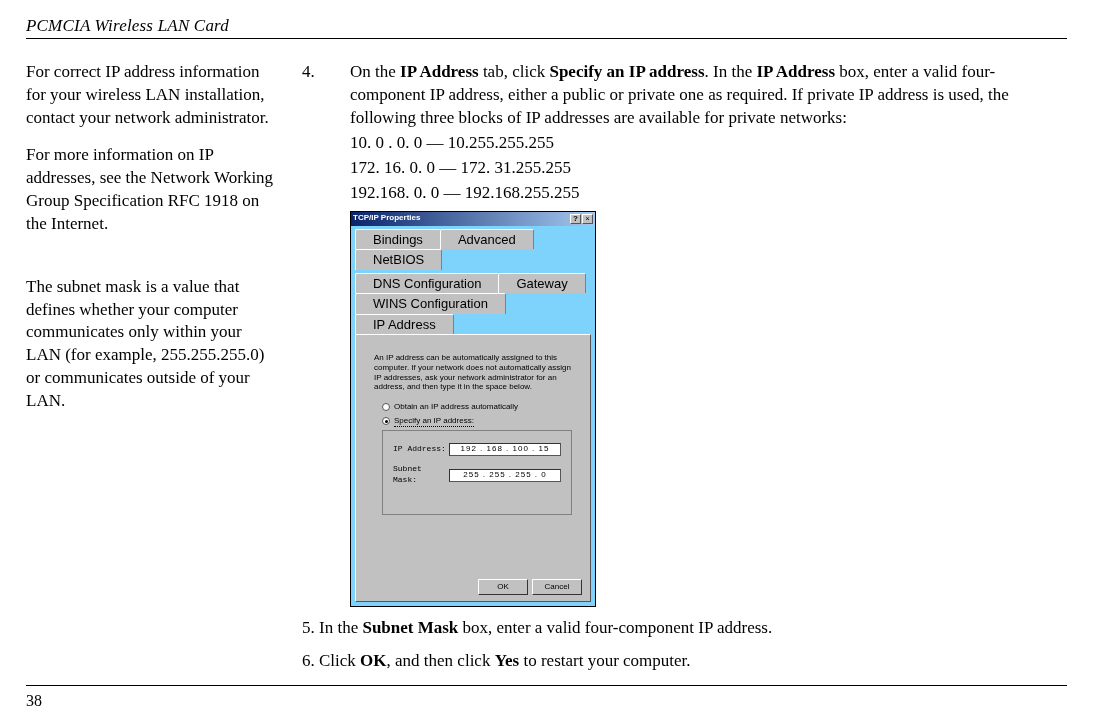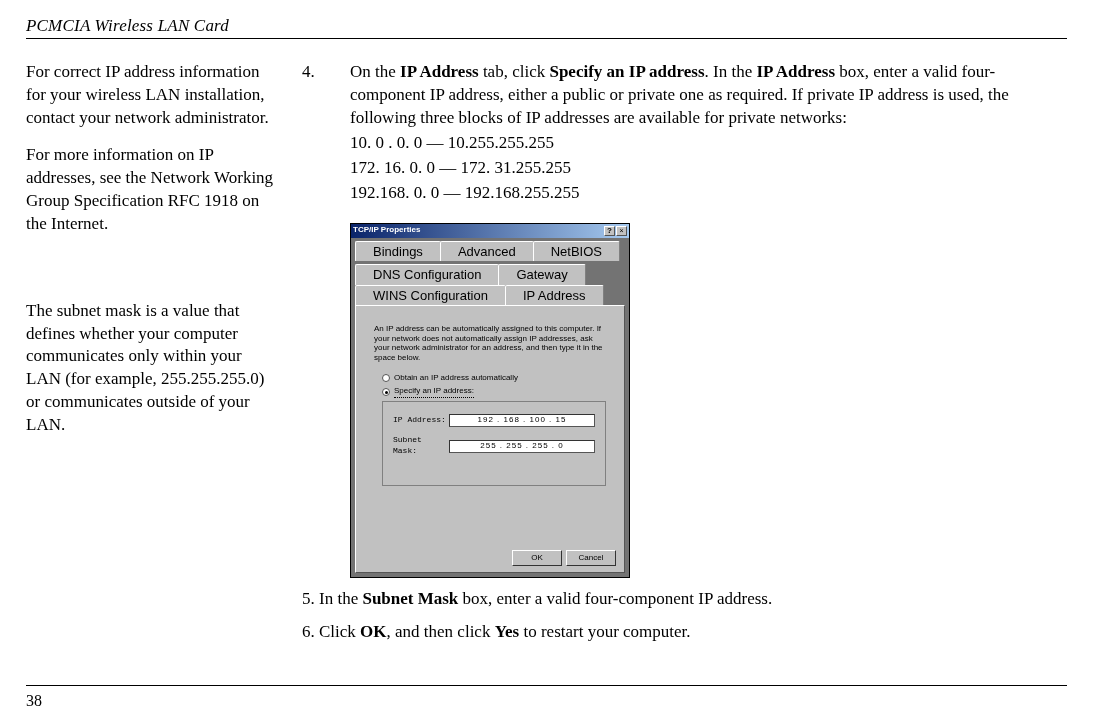--- a/index.html
+++ b/index.html
@@ -33,21 +33,21 @@
     }
     .sidebar {
       width: 248px;
       font-size: 17px;
       line-height: 1.35;
     }
     .sidebar p {
       margin-bottom: 14px;
     }
     .sidebar .gap {
-      margin-top: 64px;
+      margin-top: 40px;
     }
     .main {
       flex: 1;
       font-size: 17px;
       line-height: 1.35;
     }
     .ol-item {
       display: flex;
       gap: 28px;
     }
@@ -56,24 +56,24 @@
       flex-shrink: 0;
     }
     .ol-content {
       flex: 1;
     }
     .ol-content p {
       margin-bottom: 2px;
     }
     b { font-weight: bold; }
     .dialog {
-      width: 280px;
-      margin-top: 18px;
+      width: 246px;
+      margin-top: 6px;
       border: 1px solid #000;
-      background: #737373;
+      background: #7dd3fc;
       font-family: Tahoma, Arial, sans-serif;
       font-size: 8px;
     }
     .dlg-title {
       background: linear-gradient(to right, #0a246a, #a6caf0);
       color: #fff;
       display: flex;
       align-items: center;
       height: 14px;
       padding: 0 2px;

